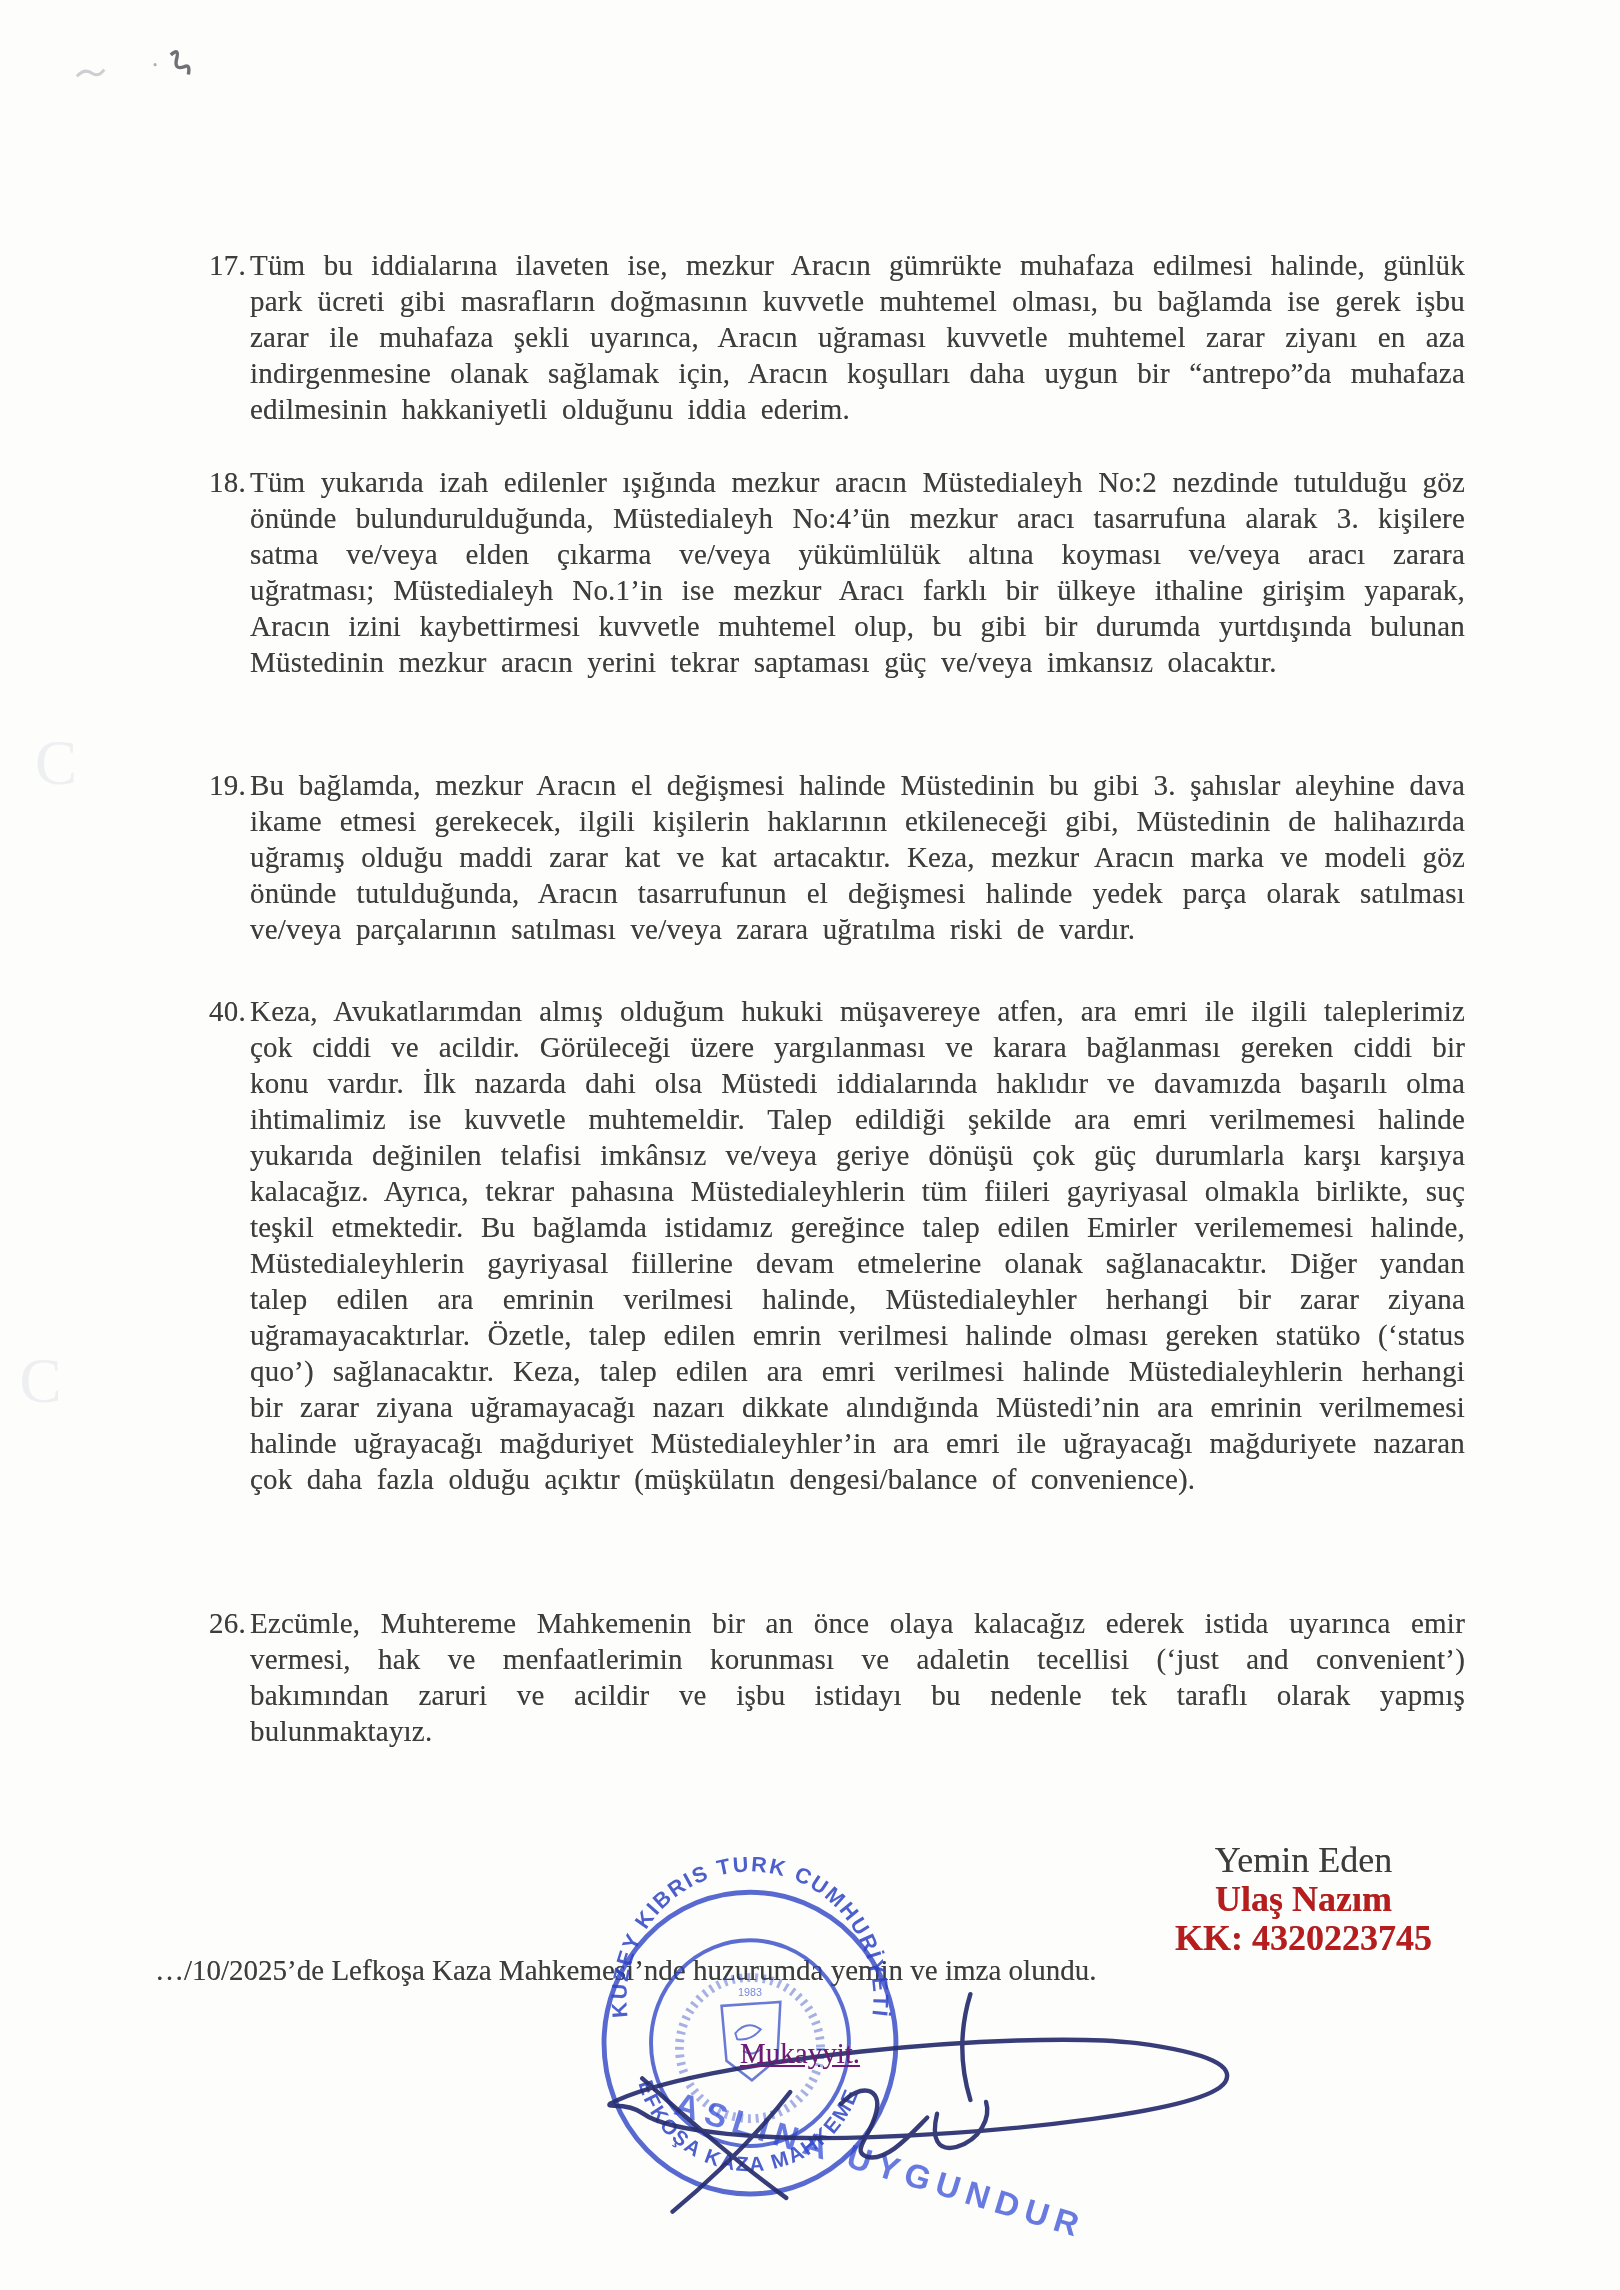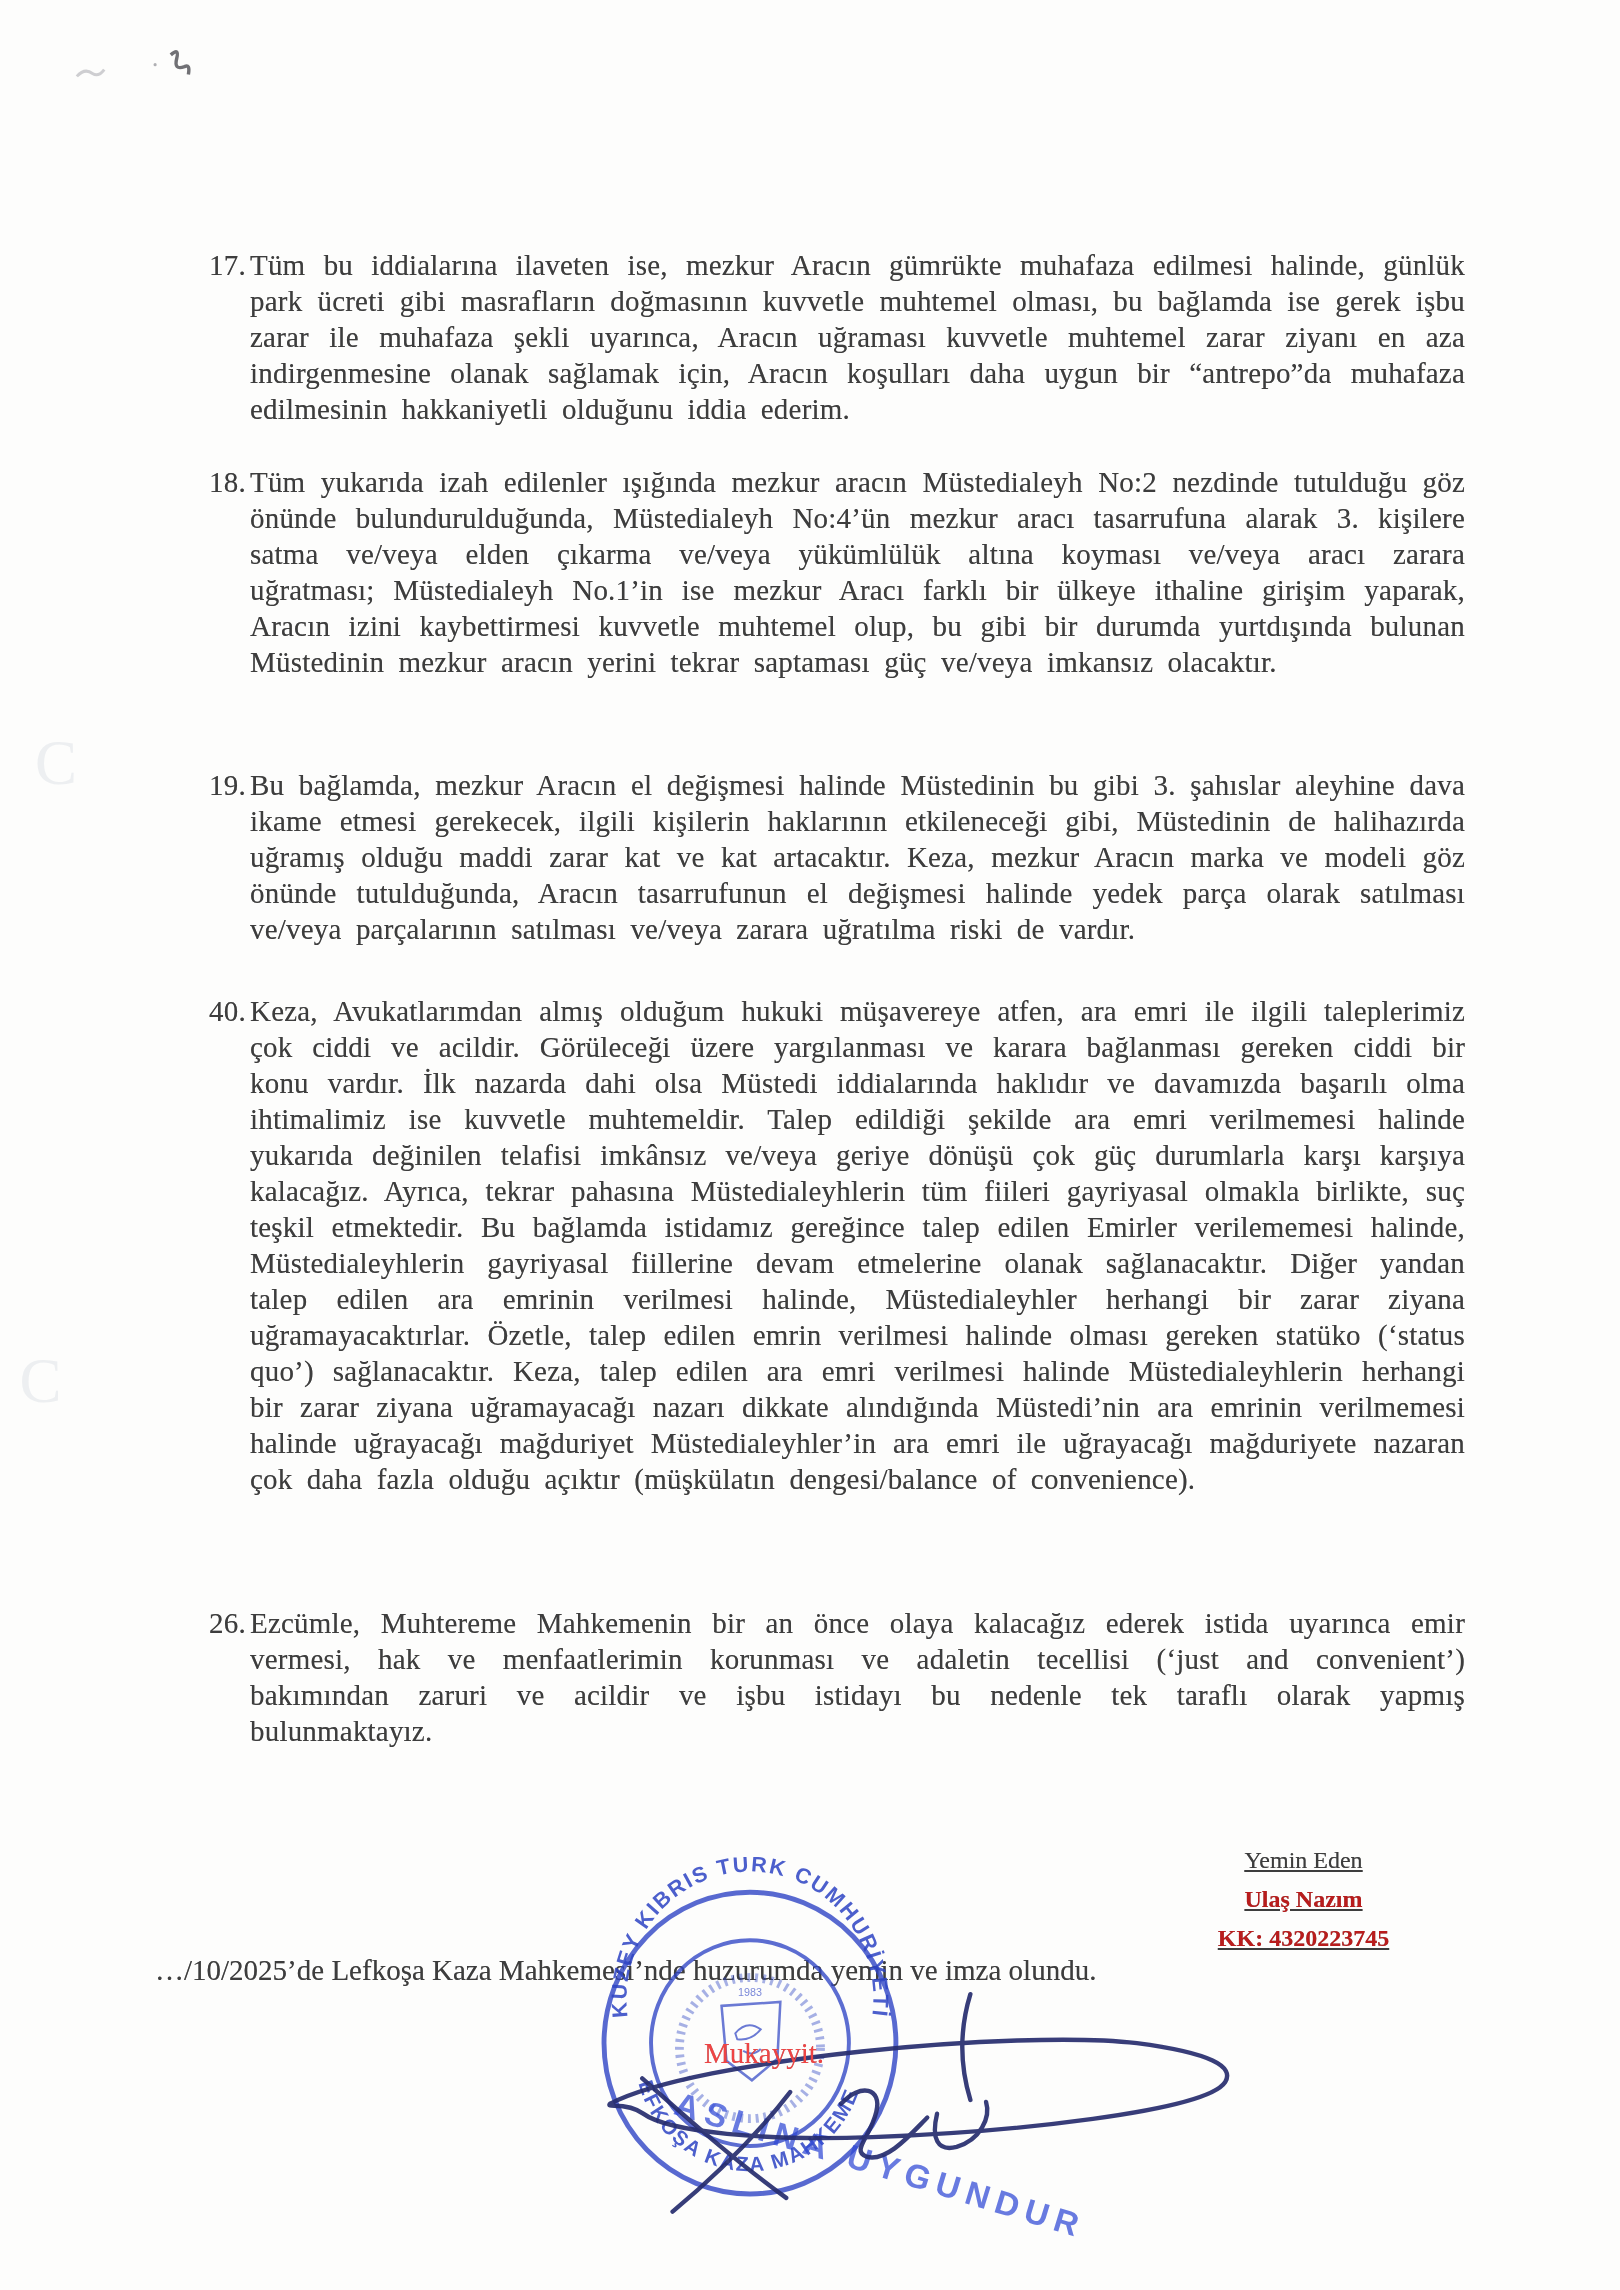--- a/index.html
+++ b/index.html
@@ -38,33 +38,33 @@
     width:1176px;
     font-size:29px;
     line-height:36px;
     text-shadow:0 0 0.5px rgba(60,60,60,.55);
   }
   .sig-block{
     position:absolute;
     left:1127px;top:1841px;
     width:353px;
     text-align:center;
-    font-size:24px;
+    font-size:36px;
     line-height:39px;
     text-shadow:0 0 0.5px rgba(60,60,60,.55);
-    text-decoration:underline;
   }
   .sig-block .bold{font-weight:bold;color:#b91c1c;}
   .registrar{
     position:absolute;
-    left:704px;top:2037px;
+    left:740px;top:2037px;
     font-size:29px;
-    color:#ef4444;
+    color:#701a75;
     text-shadow:0 0 0.5px rgba(60,60,60,.5);
     z-index:3;
+    text-decoration:underline;
   }
   .stamp-wrap{position:absolute;left:549px;top:1857px;width:686px;height:431px;z-index:2;}
   .smudge{position:absolute;z-index:1;}
   .faint-c{
     position:absolute;
     font-size:63px;
     color:#edeff1;
     font-family:"Liberation Serif",serif;
     z-index:0;
     user-select:none;

